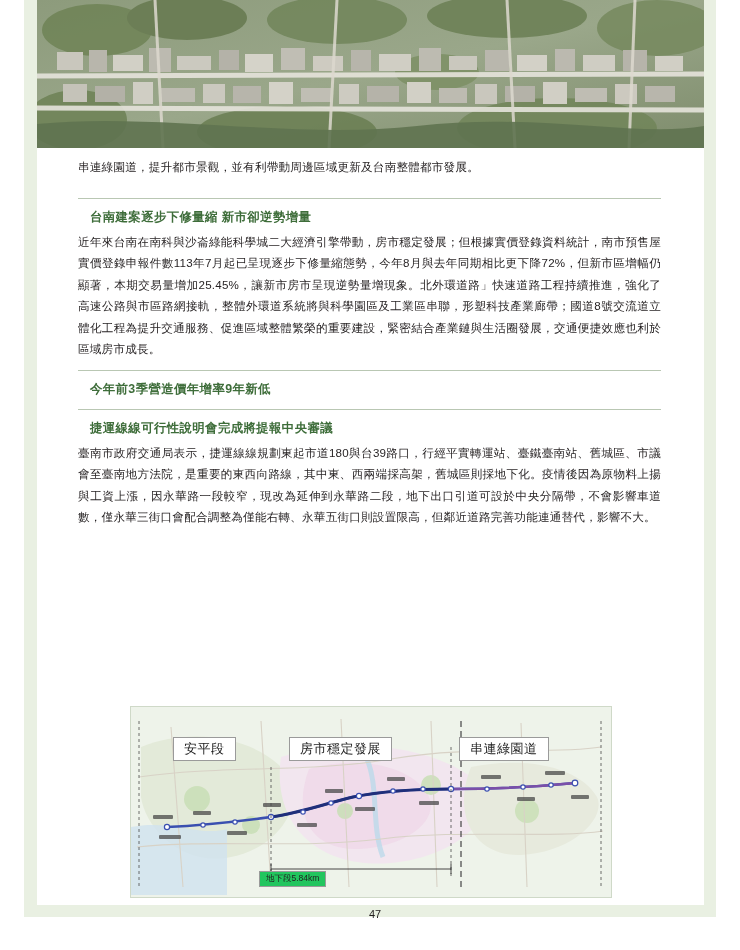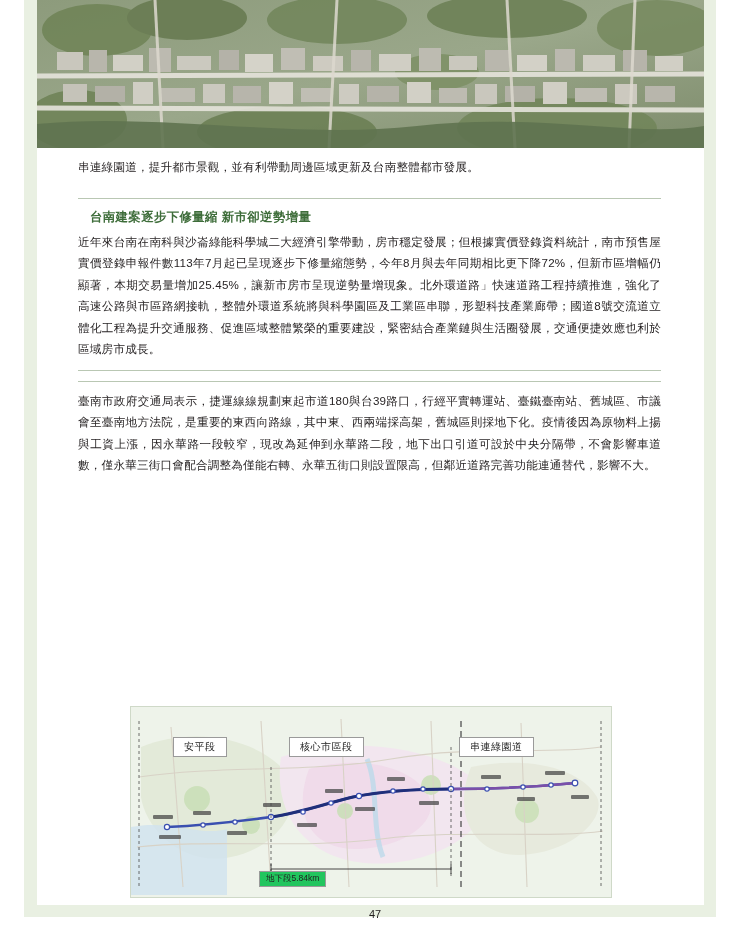--- a/index.html
+++ b/index.html
@@ -104,21 +104,21 @@
     width: 480px;
     height: 190px;
     background: #eef3ea;
     border: 1px solid #cfd9c8;
     overflow: hidden;
   }
   .fig-label {
     position: absolute;
     background: #ffffff;
     border: 1px solid #9a9a9a;
-    font-size: 10px;
+    font-size: 13px;
     color: #222;
     padding: 2px 10px;
     letter-spacing: 0.5px;
     white-space: nowrap;
   }
   .len-label {
     position: absolute;
     background: #22c55e;
     border: 1px solid #9a9a9a;
     font-size: 8.5px;
@@ -230,23 +230,25 @@
 
     <p class="para lead">串連綠園道，提升都市景觀，並有利帶動周邊區域更新及台南整體都市發展。</p>
 
     <div class="rule"></div>
 
     <h2 class="sec-head">台南建案逐步下修量縮 新市卻逆勢增量</h2>
     <p class="para">近年來台南在南科與沙崙綠能科學城二大經濟引擎帶動，房市穩定發展；但根據實價登錄資料統計，南市預售屋實價登錄申報件數113年7月起已呈現逐步下修量縮態勢，今年8月與去年同期相比更下降72%，但新市區增幅仍顯著，本期交易量增加25.45%，讓新市房市呈現逆勢量增現象。北外環道路」快速道路工程持續推進，強化了高速公路與市區路網接軌，整體外環道系統將與科學園區及工業區串聯，形塑科技產業廊帶；國道8號交流道立體化工程為提升交通服務、促進區域整體繁榮的重要建設，緊密結合產業鏈與生活圈發展，交通便捷效應也利於區域房市成長。</p>
 
     <div class="rule"></div>
 
+    <h2 class="sec-head">今年前3季營造價年增率9年新低</h2>
 
     <div class="rule"></div>
 
+    <h2 class="sec-head">捷運線線可行性說明會完成將提報中央審議</h2>
     <p class="para">臺南市政府交通局表示，捷運線線規劃東起市道180與台39路口，行經平實轉運站、臺鐵臺南站、舊城區、市議會至臺南地方法院，是重要的東西向路線，其中東、西兩端採高架，舊城區則採地下化。疫情後因為原物料上揚與工資上漲，因永華路一段較窄，現改為延伸到永華路二段，地下出口引道可設於中央分隔帶，不會影響車道數，僅永華三街口會配合調整為僅能右轉、永華五街口則設置限高，但鄰近道路完善功能連通替代，影響不大。</p>
 
   </div>
 
   <div class="figure">
     <svg width="478" height="188" viewBox="0 0 478 188" xmlns="http://www.w3.org/2000/svg">
       <rect width="478" height="188" fill="#eef3ea"></rect>
 
       <path d="M10,40 C60,20 120,30 150,60 C180,92 150,140 100,150 C50,160 14,120 10,90 Z" fill="#e3ead9"></path>
       <path d="M150,50 C220,28 300,40 340,70 C380,100 330,150 260,156 C190,162 140,120 150,50 Z" fill="#f2e6ef"></path>
@@ -325,20 +327,20 @@
         <rect x="256" y="70" width="18" height="4" rx="1"></rect>
         <rect x="288" y="94" width="20" height="4" rx="1"></rect>
         <rect x="350" y="68" width="20" height="4" rx="1"></rect>
         <rect x="386" y="90" width="18" height="4" rx="1"></rect>
         <rect x="414" y="64" width="20" height="4" rx="1"></rect>
         <rect x="440" y="88" width="18" height="4" rx="1"></rect>
       </g>
     </svg>
 
     <div class="fig-label" style="left:42px; top:30px;">安平段</div>
-    <div class="fig-label" style="left:158px; top:30px;">核心市區段</div>
+    <div class="fig-label" style="left:158px; top:30px;">房市穩定發展</div>
     <div class="fig-label" style="left:328px; top:30px;">串連綠園道</div>
     <div class="len-label" style="left:128px; top:164px;">地下段5.84km</div>
   </div>
 
   <div class="page-num">47</div>
 
 </div>
 
 </body></html>

